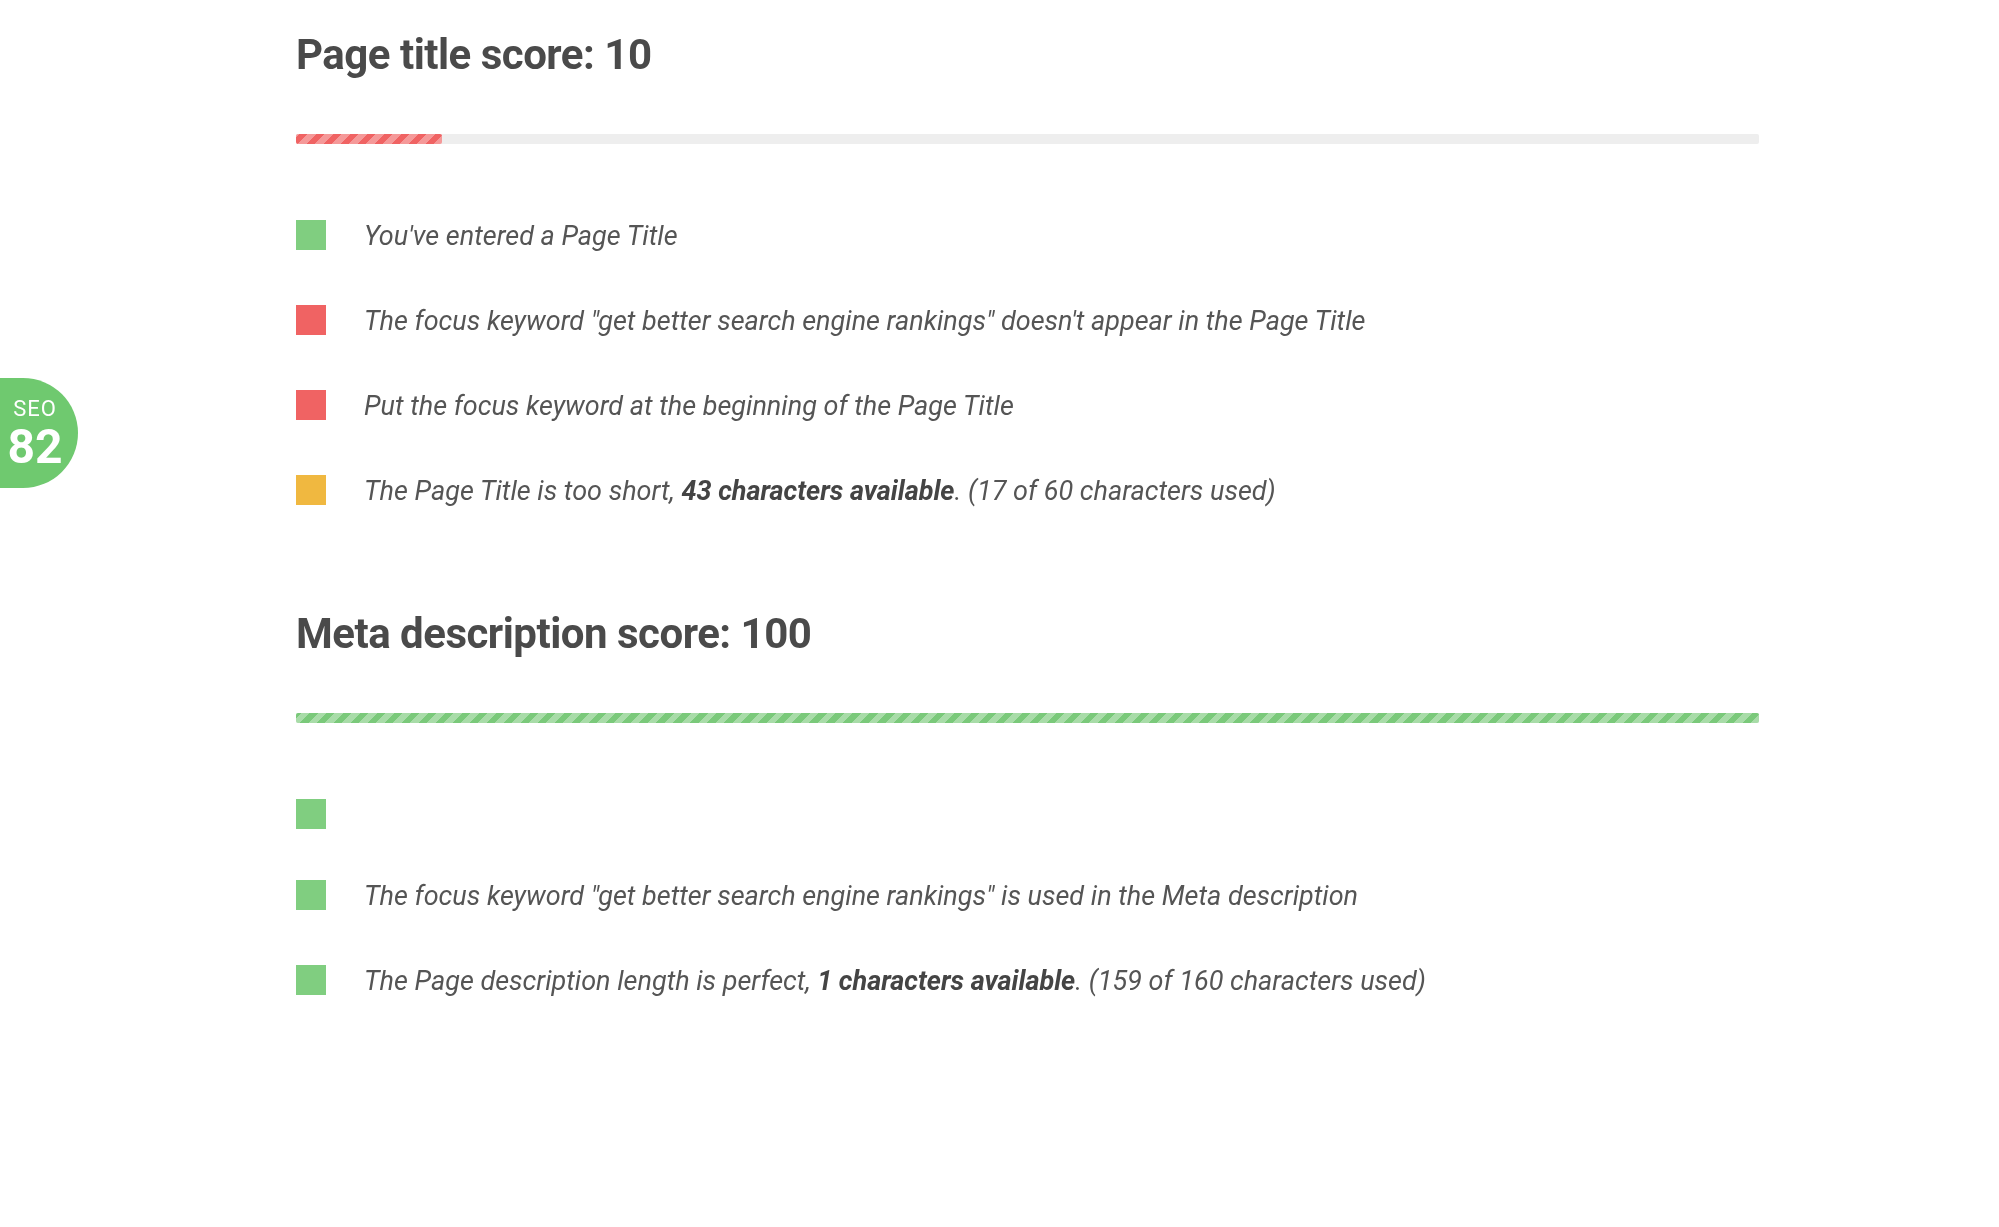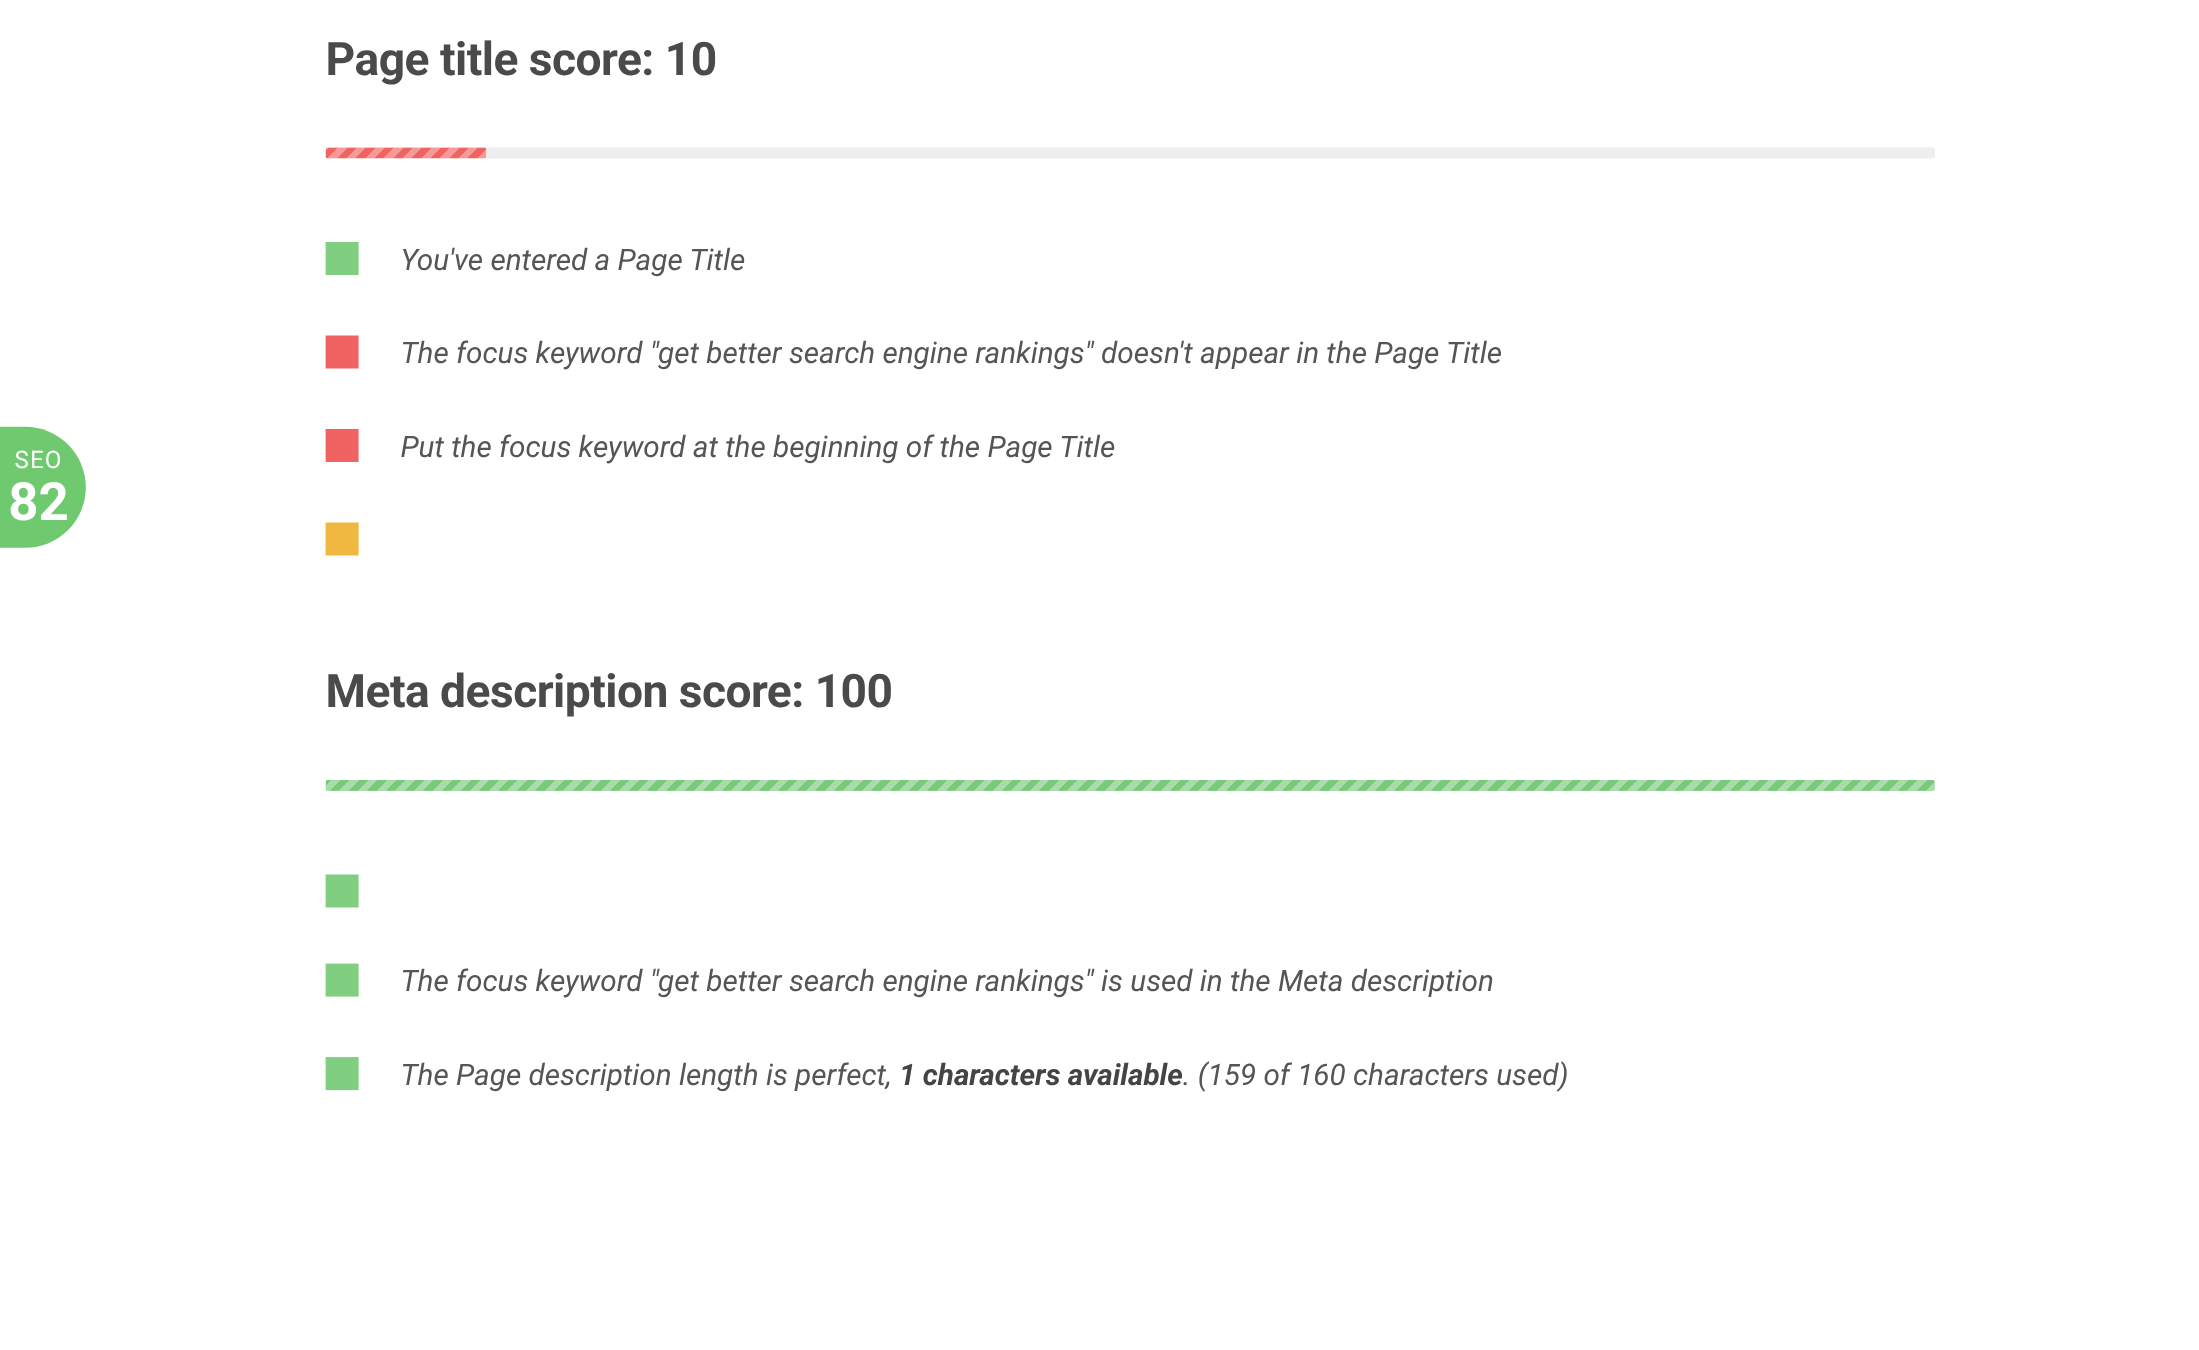--- a/index.html
+++ b/index.html
@@ -80,21 +80,21 @@
       color: #555555;
       line-height: 1.3;
     }
     .check-text b {
       font-weight: 700;
       color: #444444;
     }
     .seo-badge {
       position: absolute;
       left: 0;
-      top: 388px;
+      top: 378px;
       width: 78px;
       height: 110px;
       background: #6fc96f;
       border-top-right-radius: 55px;
       border-bottom-right-radius: 55px;
       color: #ffffff;
       display: flex;
       flex-direction: column;
       align-items: center;
       justify-content: center;
@@ -134,20 +134,21 @@
     <div class="check-item">
       <div class="marker marker-red"></div>
       <div class="check-text"><span>The focus keyword "get better search engine rankings" doesn't appear in the Page Title</span><b></b><span></span></div>
     </div>
     <div class="check-item">
       <div class="marker marker-red"></div>
       <div class="check-text"><span>Put the focus keyword at the beginning of the Page Title</span><b></b><span></span></div>
     </div>
     <div class="check-item">
       <div class="marker marker-orange"></div>
+      <div class="check-text"><span>The Page Title is too short, </span><b>43 characters available</b><span>. (17 of 60 characters used)</span></div>
     </div>
   </div>
 
   <h2 class="section-title">Meta description score: 100</h2>
   <div class="progress-bar">
     <div class="progress-fill striped progress-green" style="width:100%;"></div>
   </div>
   <div class="check-list">
     <div class="check-item">
       <div class="marker marker-green"></div>

